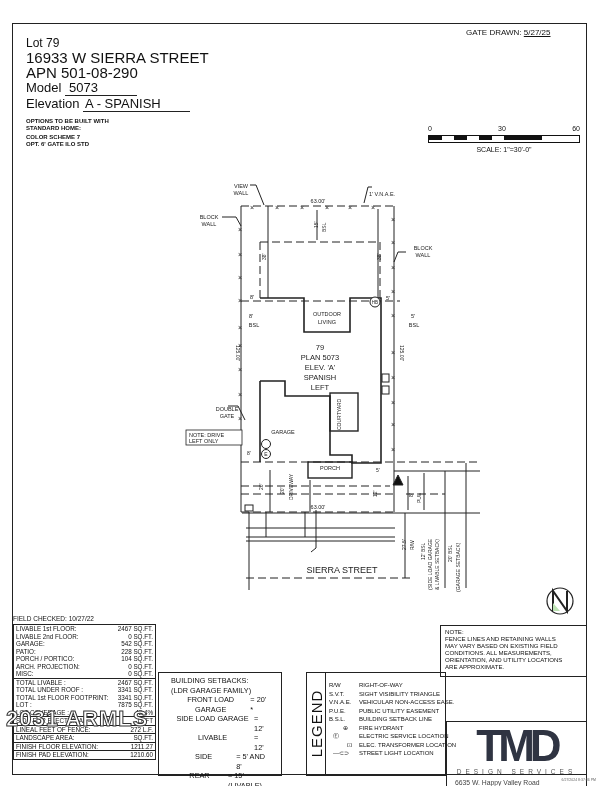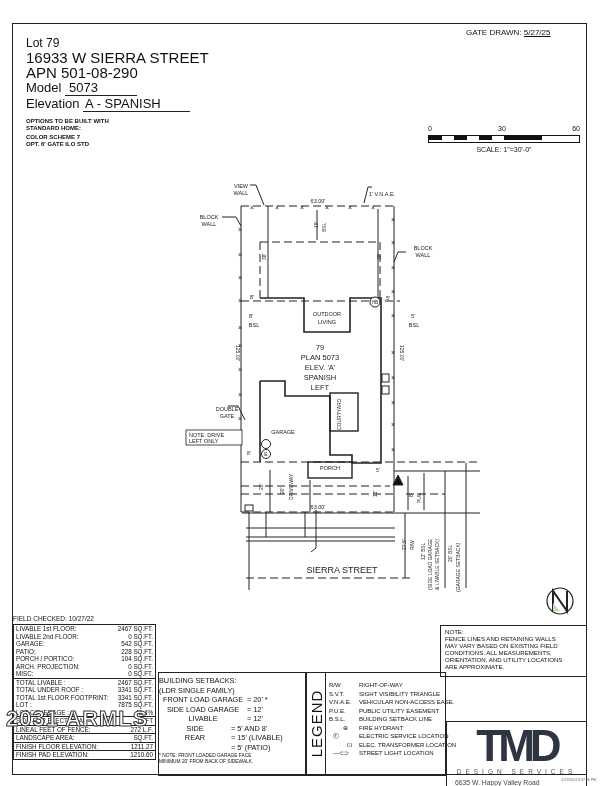--- a/index.html
+++ b/index.html
@@ -23,21 +23,21 @@
   .scale .bar i{flex:1;height:4px;background:#111;}
   .scale .bar i.w{background:#fff;}
   .scale .cap{text-align:center;margin-top:3px;}
   svg.plan{position:absolute;left:0;top:0;}
   .plan text{font-family:"Liberation Sans",sans-serif;fill:#222;}
   .field{position:absolute;left:13px;top:615px;font-size:6.5px;}
   .tbl{position:absolute;left:13px;top:624px;width:143px;border:1px solid #222;font-size:6.3px;line-height:7.5px;box-sizing:border-box;}
   .tbl .sec{border-bottom:1px solid #222;padding:0 2px;}
   .tbl .row{display:flex;justify-content:space-between;}
   .tbl .row span:last-child{text-align:right;}
-  .setbacks{position:absolute;left:158px;top:672px;width:148px;height:104px;border:1px solid #222;box-sizing:border-box;padding:3px 0;font-size:7.3px;line-height:9.5px;}
+  .setbacks{position:absolute;left:158px;top:672px;width:124px;height:104px;border:1px solid #222;box-sizing:border-box;padding:3px 12px;font-size:7.3px;line-height:9.5px;}
   .setbacks .row{display:flex;}
   .setbacks .row .k{width:88px;text-align:center;}
   .setbacks .row.s .k{width:72px;}
   .setbacks .note{font-size:4.8px;line-height:6px;margin-top:1px;}
   .legend{position:absolute;left:306px;top:672px;width:140px;height:104px;border:1px solid #222;box-sizing:border-box;}
   .legend .vt{position:absolute;left:0;top:0;width:18px;height:100%;border-right:1px solid #222;}
   .legend .vt span{position:absolute;left:-30px;top:42px;transform:rotate(-90deg);font-size:15px;letter-spacing:1px;width:78px;text-align:center;}
   .legend .items{position:absolute;left:22px;top:8px;font-size:6px;line-height:8.5px;}
   .legend .it{display:flex;white-space:nowrap;}
   .legend .it .a{width:30px;}
@@ -335,21 +335,21 @@
   <div class="sec" style="border-bottom:none">
     <div class="row">
         <span>FINISH PAD ELEVATION:</span>
         <span>1210.60</span>
       </div>
   </div>
 </div>
 
 <div class="setbacks">
   <div>BUILDING SETBACKS:</div>
-  <div>(LDR SINGLE FAMILY)</div>
+  <div>(LDR GARAGE FAMILY)</div>
   <div class="row">
       <span class="k">FRONT LOAD GARAGE</span>
       <span>= 20' *</span>
     </div>
   <div class="row">
       <span class="k">SIDE LOAD GARAGE</span>
       <span>= 12'</span>
     </div>
   <div class="row">
       <span class="k">LIVABLE</span>

